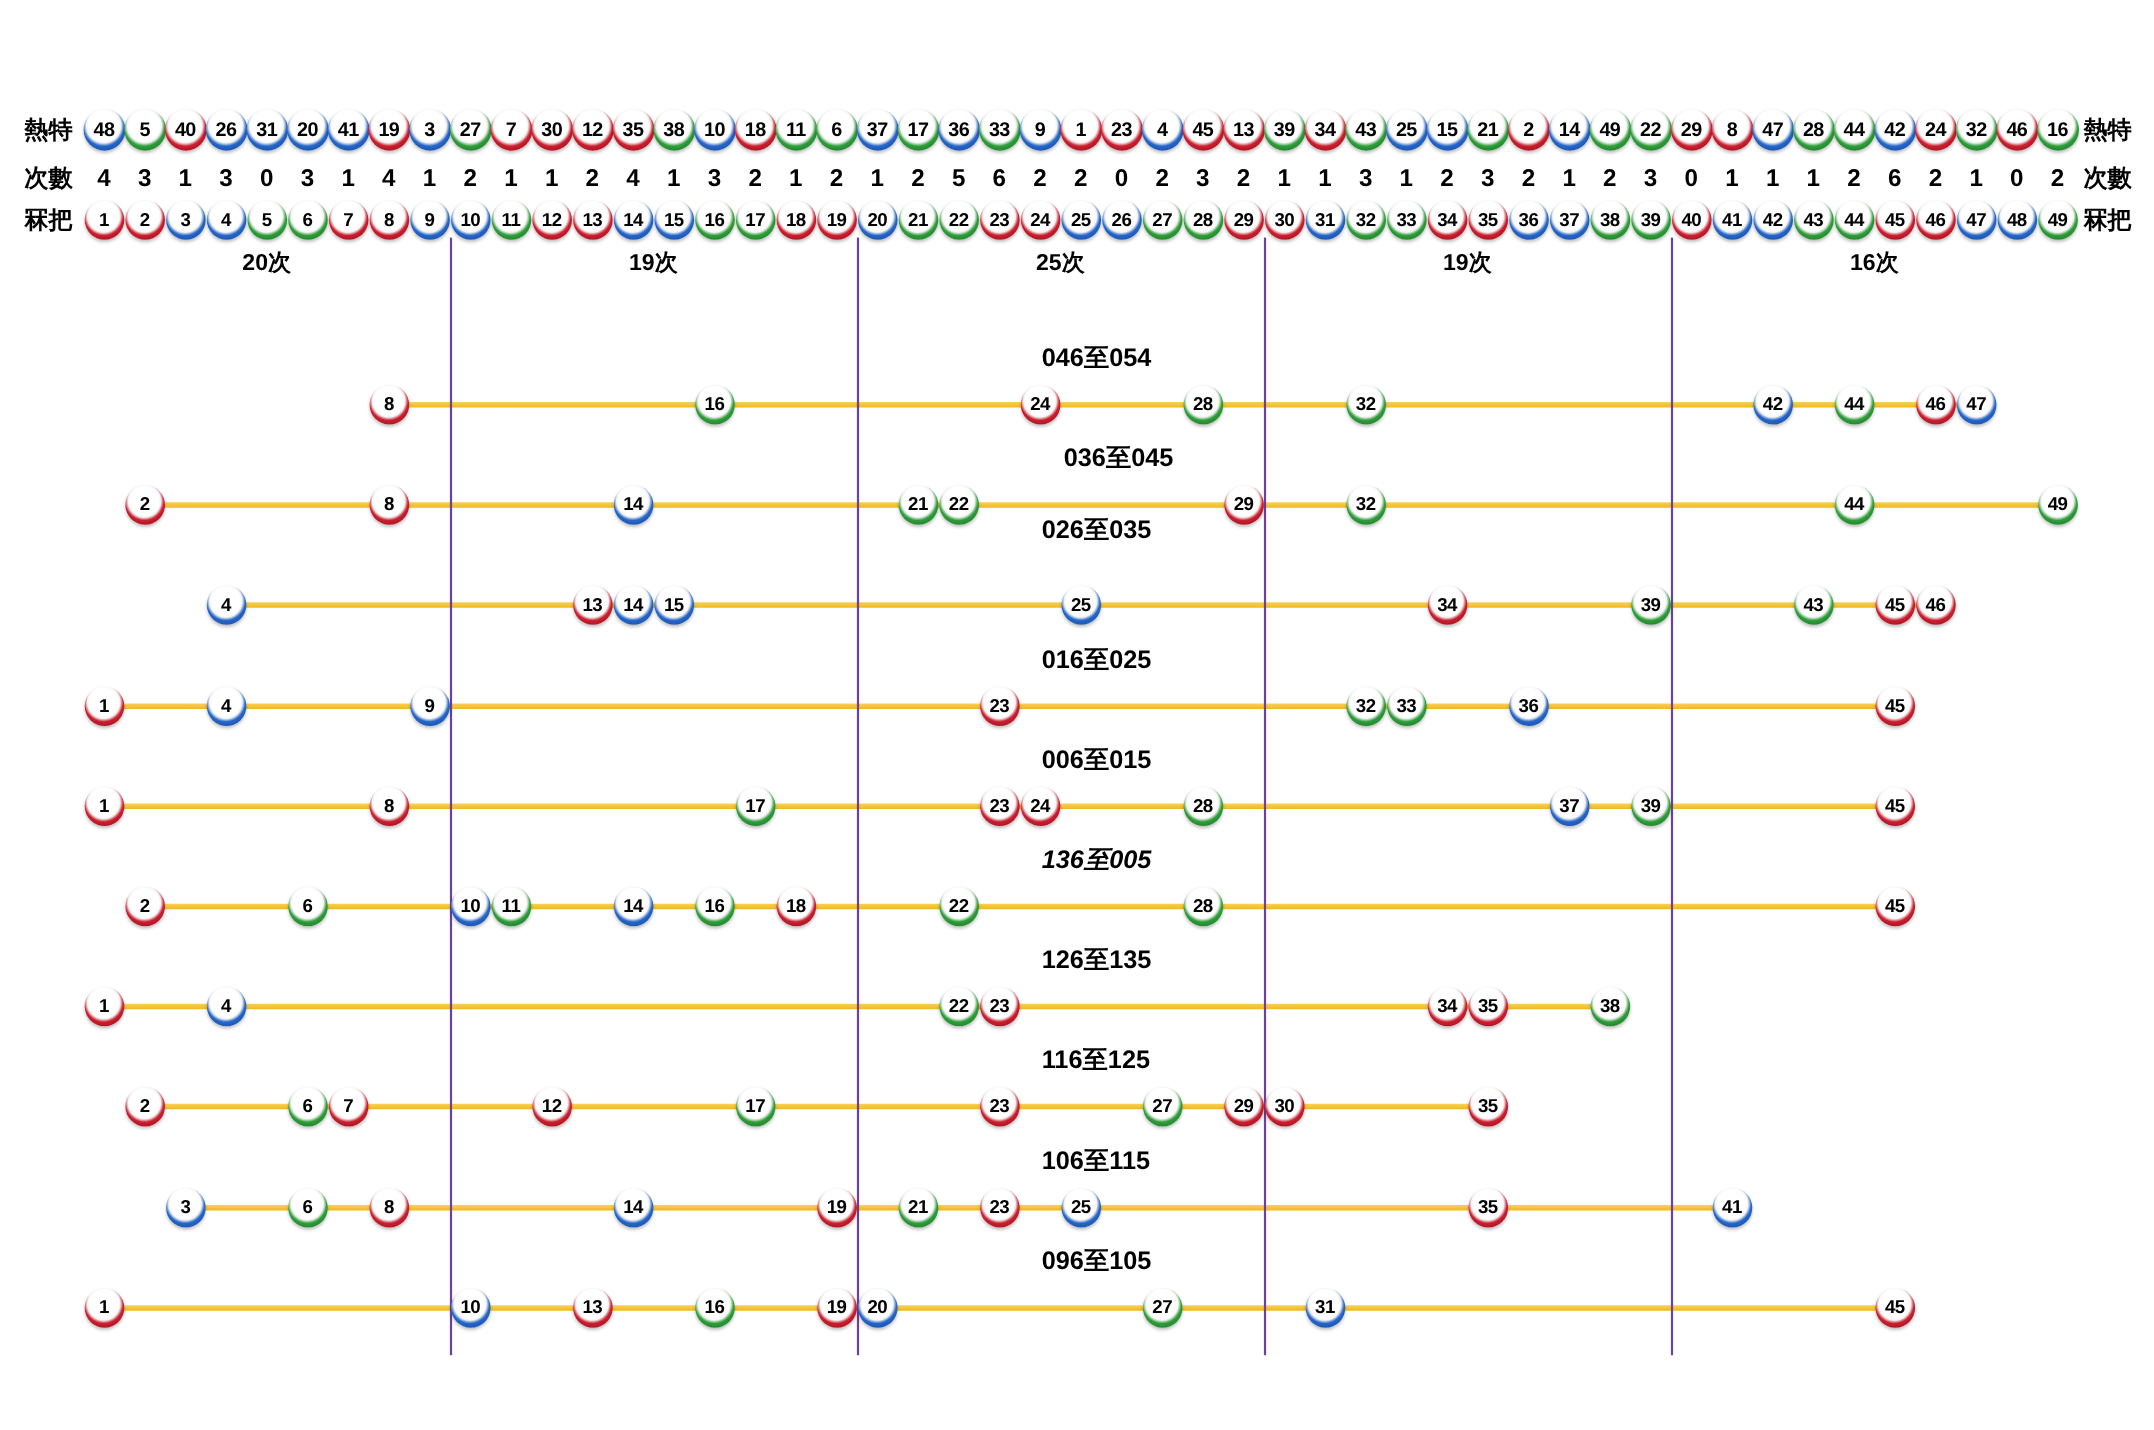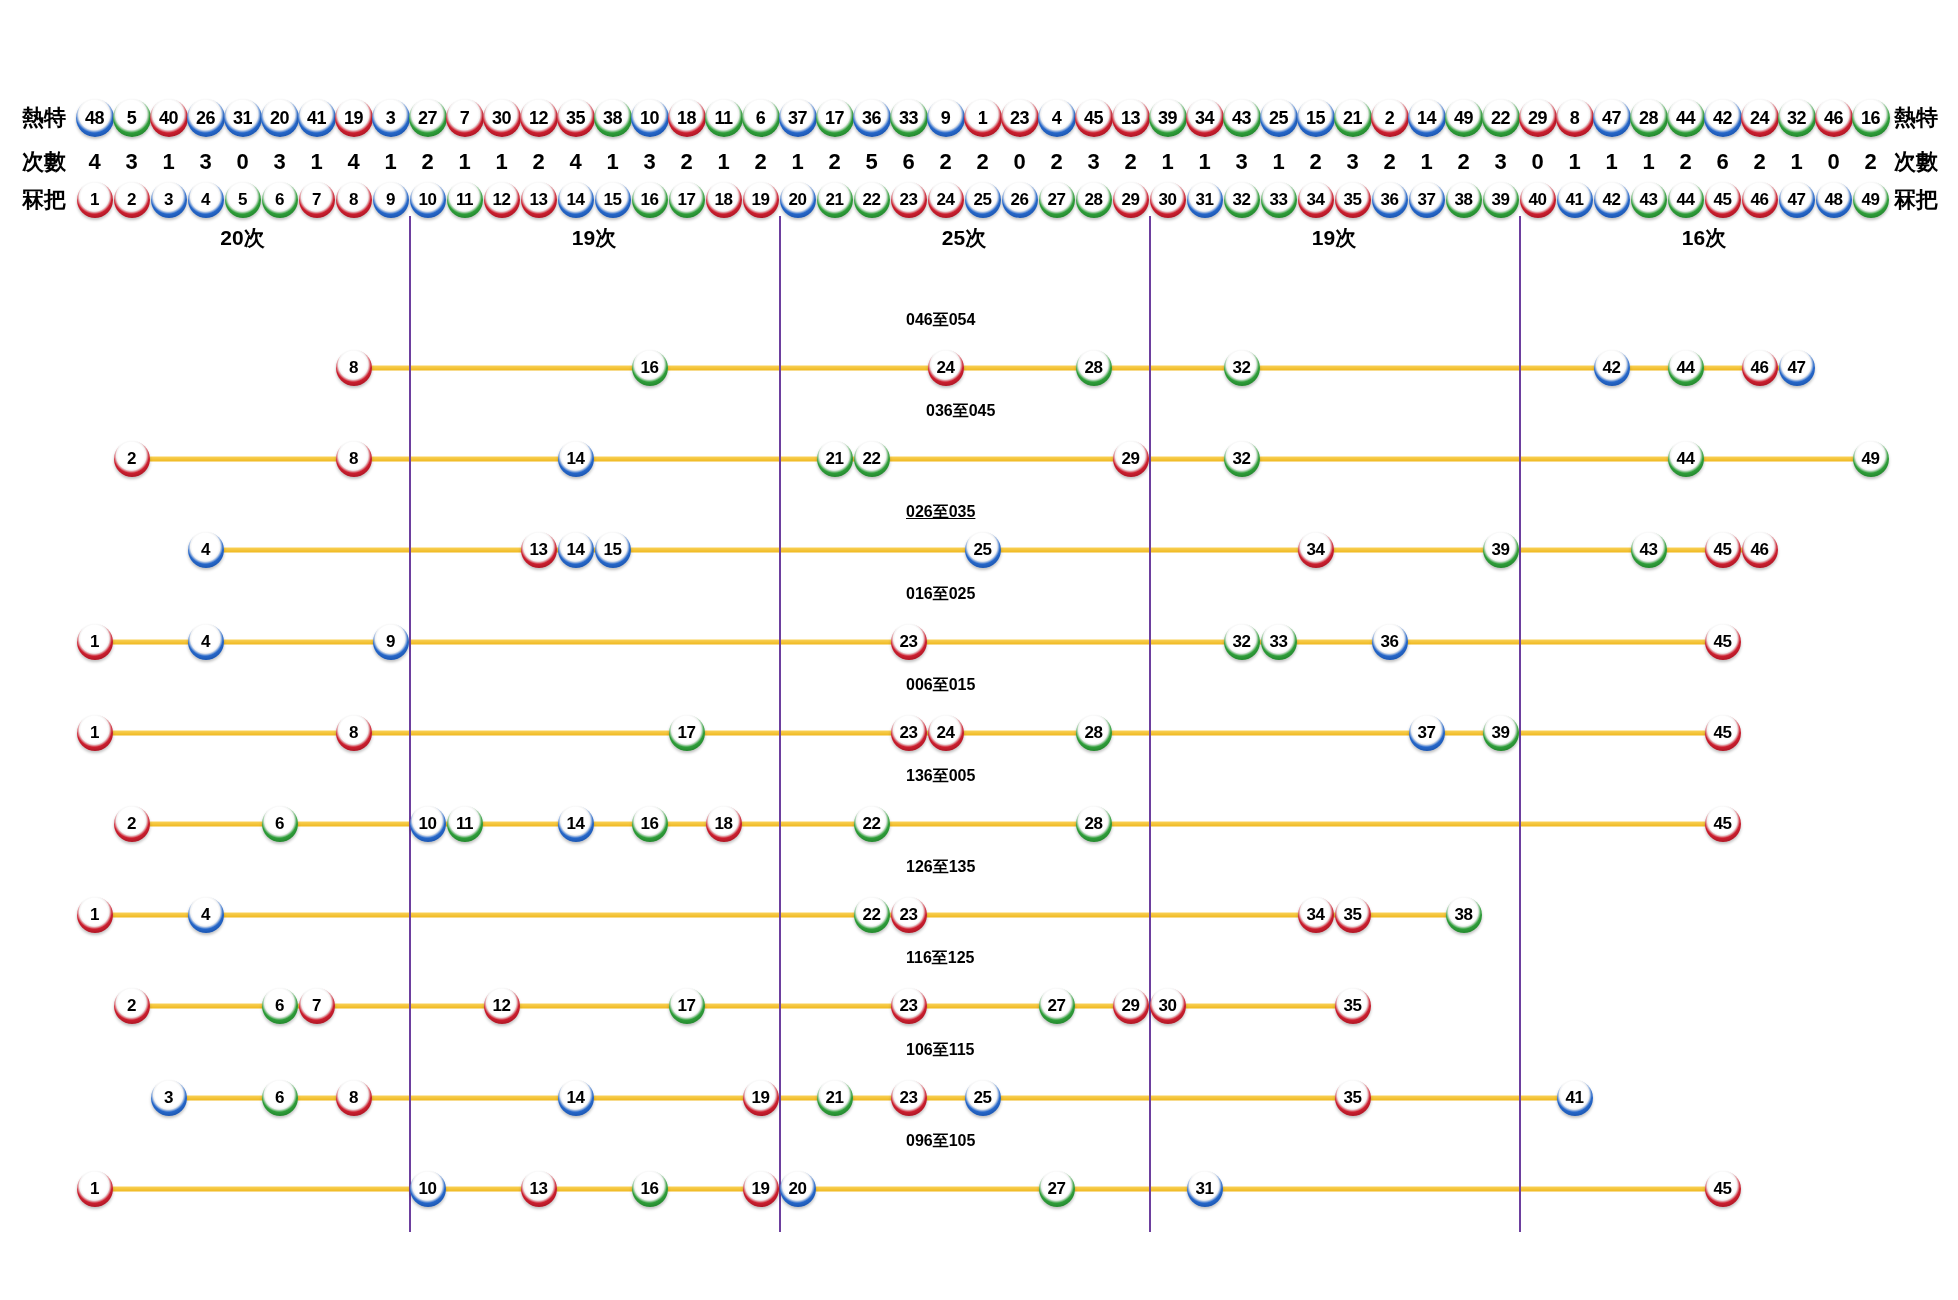--- a/index.html
+++ b/index.html
@@ -28,21 +28,21 @@
     transform:translate(-50%,-50%);white-space:nowrap;
   }
   .divider{
     position:absolute;width:2px;z-index:2;
   }
   .row-line{
     position:absolute;height:5px;border-radius:3px;z-index:1;
     transform:translateY(-50%);
   }
   .row-label{
-    position:absolute;font-size:16px;font-weight:bold;white-space:nowrap;z-index:1;
+    position:absolute;font-size:23px;font-weight:bold;white-space:nowrap;z-index:1;margin-left:41px;
   }
   .ball{
     position:absolute;border-radius:50%;z-index:3;
     display:flex;align-items:center;justify-content:center;
     font-weight:bold;color:#000;
     transform:translate(-50%,-50%);
     box-shadow:0 2px 3px rgba(0,0,0,0.25);
     letter-spacing:-0.5px;
   }
 </style>
@@ -236,21 +236,21 @@
       <div class="row-line" style="left: 131.5px; top: 459.2px; width: 1739px; background: linear-gradient(rgb(249, 209, 87), rgb(239, 184, 31));"></div>
       <div class="ball" style="left: 131.5px; top: 459.2px; width: 36px; height: 36px; font-size: 17px; background: radial-gradient(circle at 48% 40%, rgb(255, 255, 255) 0px, rgb(255, 255, 255) 46%, rgb(242, 242, 242) 52%, rgb(204, 31, 47) 62%, rgb(126, 11, 23) 96%);">2</div>
       <div class="ball" style="left: 353.5px; top: 459.2px; width: 36px; height: 36px; font-size: 17px; background: radial-gradient(circle at 48% 40%, rgb(255, 255, 255) 0px, rgb(255, 255, 255) 46%, rgb(242, 242, 242) 52%, rgb(204, 31, 47) 62%, rgb(126, 11, 23) 96%);">8</div>
       <div class="ball" style="left: 575.5px; top: 459.2px; width: 36px; height: 36px; font-size: 17px; background: radial-gradient(circle at 48% 40%, rgb(255, 255, 255) 0px, rgb(255, 255, 255) 46%, rgb(242, 242, 242) 52%, rgb(38, 103, 201) 62%, rgb(15, 62, 140) 96%);">14</div>
       <div class="ball" style="left: 834.5px; top: 459.2px; width: 36px; height: 36px; font-size: 17px; background: radial-gradient(circle at 48% 40%, rgb(255, 255, 255) 0px, rgb(255, 255, 255) 46%, rgb(242, 242, 242) 52%, rgb(47, 158, 58) 62%, rgb(20, 100, 29) 96%);">21</div>
       <div class="ball" style="left: 871.5px; top: 459.2px; width: 36px; height: 36px; font-size: 17px; background: radial-gradient(circle at 48% 40%, rgb(255, 255, 255) 0px, rgb(255, 255, 255) 46%, rgb(242, 242, 242) 52%, rgb(47, 158, 58) 62%, rgb(20, 100, 29) 96%);">22</div>
       <div class="ball" style="left: 1130.5px; top: 459.2px; width: 36px; height: 36px; font-size: 17px; background: radial-gradient(circle at 48% 40%, rgb(255, 255, 255) 0px, rgb(255, 255, 255) 46%, rgb(242, 242, 242) 52%, rgb(204, 31, 47) 62%, rgb(126, 11, 23) 96%);">29</div>
       <div class="ball" style="left: 1241.5px; top: 459.2px; width: 36px; height: 36px; font-size: 17px; background: radial-gradient(circle at 48% 40%, rgb(255, 255, 255) 0px, rgb(255, 255, 255) 46%, rgb(242, 242, 242) 52%, rgb(47, 158, 58) 62%, rgb(20, 100, 29) 96%);">32</div>
       <div class="ball" style="left: 1685.5px; top: 459.2px; width: 36px; height: 36px; font-size: 17px; background: radial-gradient(circle at 48% 40%, rgb(255, 255, 255) 0px, rgb(255, 255, 255) 46%, rgb(242, 242, 242) 52%, rgb(47, 158, 58) 62%, rgb(20, 100, 29) 96%);">44</div>
       <div class="ball" style="left: 1870.5px; top: 459.2px; width: 36px; height: 36px; font-size: 17px; background: radial-gradient(circle at 48% 40%, rgb(255, 255, 255) 0px, rgb(255, 255, 255) 46%, rgb(242, 242, 242) 52%, rgb(47, 158, 58) 62%, rgb(20, 100, 29) 96%);">49</div>
-      <div class="row-label" style="left: 906px; top: 502px; text-decoration: underline;">026至035</div>
+      <div class="row-label" style="left: 906px; top: 466px;">026至035</div>
       <div class="row-line" style="left: 205.5px; top: 550.4px; width: 1554px; background: linear-gradient(rgb(249, 209, 87), rgb(239, 184, 31));"></div>
       <div class="ball" style="left: 205.5px; top: 550.4px; width: 36px; height: 36px; font-size: 17px; background: radial-gradient(circle at 48% 40%, rgb(255, 255, 255) 0px, rgb(255, 255, 255) 46%, rgb(242, 242, 242) 52%, rgb(38, 103, 201) 62%, rgb(15, 62, 140) 96%);">4</div>
       <div class="ball" style="left: 538.5px; top: 550.4px; width: 36px; height: 36px; font-size: 17px; background: radial-gradient(circle at 48% 40%, rgb(255, 255, 255) 0px, rgb(255, 255, 255) 46%, rgb(242, 242, 242) 52%, rgb(204, 31, 47) 62%, rgb(126, 11, 23) 96%);">13</div>
       <div class="ball" style="left: 575.5px; top: 550.4px; width: 36px; height: 36px; font-size: 17px; background: radial-gradient(circle at 48% 40%, rgb(255, 255, 255) 0px, rgb(255, 255, 255) 46%, rgb(242, 242, 242) 52%, rgb(38, 103, 201) 62%, rgb(15, 62, 140) 96%);">14</div>
       <div class="ball" style="left: 612.5px; top: 550.4px; width: 36px; height: 36px; font-size: 17px; background: radial-gradient(circle at 48% 40%, rgb(255, 255, 255) 0px, rgb(255, 255, 255) 46%, rgb(242, 242, 242) 52%, rgb(38, 103, 201) 62%, rgb(15, 62, 140) 96%);">15</div>
       <div class="ball" style="left: 982.5px; top: 550.4px; width: 36px; height: 36px; font-size: 17px; background: radial-gradient(circle at 48% 40%, rgb(255, 255, 255) 0px, rgb(255, 255, 255) 46%, rgb(242, 242, 242) 52%, rgb(38, 103, 201) 62%, rgb(15, 62, 140) 96%);">25</div>
       <div class="ball" style="left: 1315.5px; top: 550.4px; width: 36px; height: 36px; font-size: 17px; background: radial-gradient(circle at 48% 40%, rgb(255, 255, 255) 0px, rgb(255, 255, 255) 46%, rgb(242, 242, 242) 52%, rgb(204, 31, 47) 62%, rgb(126, 11, 23) 96%);">34</div>
       <div class="ball" style="left: 1500.5px; top: 550.4px; width: 36px; height: 36px; font-size: 17px; background: radial-gradient(circle at 48% 40%, rgb(255, 255, 255) 0px, rgb(255, 255, 255) 46%, rgb(242, 242, 242) 52%, rgb(47, 158, 58) 62%, rgb(20, 100, 29) 96%);">39</div>
       <div class="ball" style="left: 1648.5px; top: 550.4px; width: 36px; height: 36px; font-size: 17px; background: radial-gradient(circle at 48% 40%, rgb(255, 255, 255) 0px, rgb(255, 255, 255) 46%, rgb(242, 242, 242) 52%, rgb(47, 158, 58) 62%, rgb(20, 100, 29) 96%);">43</div>
       <div class="ball" style="left: 1722.5px; top: 550.4px; width: 36px; height: 36px; font-size: 17px; background: radial-gradient(circle at 48% 40%, rgb(255, 255, 255) 0px, rgb(255, 255, 255) 46%, rgb(242, 242, 242) 52%, rgb(204, 31, 47) 62%, rgb(126, 11, 23) 96%);">45</div>
@@ -269,21 +269,21 @@
       <div class="row-line" style="left: 94.5px; top: 732.8px; width: 1628px; background: linear-gradient(rgb(249, 209, 87), rgb(239, 184, 31));"></div>
       <div class="ball" style="left: 94.5px; top: 732.8px; width: 36px; height: 36px; font-size: 17px; background: radial-gradient(circle at 48% 40%, rgb(255, 255, 255) 0px, rgb(255, 255, 255) 46%, rgb(242, 242, 242) 52%, rgb(204, 31, 47) 62%, rgb(126, 11, 23) 96%);">1</div>
       <div class="ball" style="left: 353.5px; top: 732.8px; width: 36px; height: 36px; font-size: 17px; background: radial-gradient(circle at 48% 40%, rgb(255, 255, 255) 0px, rgb(255, 255, 255) 46%, rgb(242, 242, 242) 52%, rgb(204, 31, 47) 62%, rgb(126, 11, 23) 96%);">8</div>
       <div class="ball" style="left: 686.5px; top: 732.8px; width: 36px; height: 36px; font-size: 17px; background: radial-gradient(circle at 48% 40%, rgb(255, 255, 255) 0px, rgb(255, 255, 255) 46%, rgb(242, 242, 242) 52%, rgb(47, 158, 58) 62%, rgb(20, 100, 29) 96%);">17</div>
       <div class="ball" style="left: 908.5px; top: 732.8px; width: 36px; height: 36px; font-size: 17px; background: radial-gradient(circle at 48% 40%, rgb(255, 255, 255) 0px, rgb(255, 255, 255) 46%, rgb(242, 242, 242) 52%, rgb(204, 31, 47) 62%, rgb(126, 11, 23) 96%);">23</div>
       <div class="ball" style="left: 945.5px; top: 732.8px; width: 36px; height: 36px; font-size: 17px; background: radial-gradient(circle at 48% 40%, rgb(255, 255, 255) 0px, rgb(255, 255, 255) 46%, rgb(242, 242, 242) 52%, rgb(204, 31, 47) 62%, rgb(126, 11, 23) 96%);">24</div>
       <div class="ball" style="left: 1093.5px; top: 732.8px; width: 36px; height: 36px; font-size: 17px; background: radial-gradient(circle at 48% 40%, rgb(255, 255, 255) 0px, rgb(255, 255, 255) 46%, rgb(242, 242, 242) 52%, rgb(47, 158, 58) 62%, rgb(20, 100, 29) 96%);">28</div>
       <div class="ball" style="left: 1426.5px; top: 732.8px; width: 36px; height: 36px; font-size: 17px; background: radial-gradient(circle at 48% 40%, rgb(255, 255, 255) 0px, rgb(255, 255, 255) 46%, rgb(242, 242, 242) 52%, rgb(38, 103, 201) 62%, rgb(15, 62, 140) 96%);">37</div>
       <div class="ball" style="left: 1500.5px; top: 732.8px; width: 36px; height: 36px; font-size: 17px; background: radial-gradient(circle at 48% 40%, rgb(255, 255, 255) 0px, rgb(255, 255, 255) 46%, rgb(242, 242, 242) 52%, rgb(47, 158, 58) 62%, rgb(20, 100, 29) 96%);">39</div>
       <div class="ball" style="left: 1722.5px; top: 732.8px; width: 36px; height: 36px; font-size: 17px; background: radial-gradient(circle at 48% 40%, rgb(255, 255, 255) 0px, rgb(255, 255, 255) 46%, rgb(242, 242, 242) 52%, rgb(204, 31, 47) 62%, rgb(126, 11, 23) 96%);">45</div>
-      <div class="row-label" style="left: 906px; top: 766px;">136至005</div>
+      <div class="row-label" style="left: 906px; top: 766px; font-style: italic;">136至005</div>
       <div class="row-line" style="left: 131.5px; top: 824px; width: 1591px; background: linear-gradient(rgb(249, 209, 87), rgb(239, 184, 31));"></div>
       <div class="ball" style="left: 131.5px; top: 824px; width: 36px; height: 36px; font-size: 17px; background: radial-gradient(circle at 48% 40%, rgb(255, 255, 255) 0px, rgb(255, 255, 255) 46%, rgb(242, 242, 242) 52%, rgb(204, 31, 47) 62%, rgb(126, 11, 23) 96%);">2</div>
       <div class="ball" style="left: 279.5px; top: 824px; width: 36px; height: 36px; font-size: 17px; background: radial-gradient(circle at 48% 40%, rgb(255, 255, 255) 0px, rgb(255, 255, 255) 46%, rgb(242, 242, 242) 52%, rgb(47, 158, 58) 62%, rgb(20, 100, 29) 96%);">6</div>
       <div class="ball" style="left: 427.5px; top: 824px; width: 36px; height: 36px; font-size: 17px; background: radial-gradient(circle at 48% 40%, rgb(255, 255, 255) 0px, rgb(255, 255, 255) 46%, rgb(242, 242, 242) 52%, rgb(38, 103, 201) 62%, rgb(15, 62, 140) 96%);">10</div>
       <div class="ball" style="left: 464.5px; top: 824px; width: 36px; height: 36px; font-size: 17px; background: radial-gradient(circle at 48% 40%, rgb(255, 255, 255) 0px, rgb(255, 255, 255) 46%, rgb(242, 242, 242) 52%, rgb(47, 158, 58) 62%, rgb(20, 100, 29) 96%);">11</div>
       <div class="ball" style="left: 575.5px; top: 824px; width: 36px; height: 36px; font-size: 17px; background: radial-gradient(circle at 48% 40%, rgb(255, 255, 255) 0px, rgb(255, 255, 255) 46%, rgb(242, 242, 242) 52%, rgb(38, 103, 201) 62%, rgb(15, 62, 140) 96%);">14</div>
       <div class="ball" style="left: 649.5px; top: 824px; width: 36px; height: 36px; font-size: 17px; background: radial-gradient(circle at 48% 40%, rgb(255, 255, 255) 0px, rgb(255, 255, 255) 46%, rgb(242, 242, 242) 52%, rgb(47, 158, 58) 62%, rgb(20, 100, 29) 96%);">16</div>
       <div class="ball" style="left: 723.5px; top: 824px; width: 36px; height: 36px; font-size: 17px; background: radial-gradient(circle at 48% 40%, rgb(255, 255, 255) 0px, rgb(255, 255, 255) 46%, rgb(242, 242, 242) 52%, rgb(204, 31, 47) 62%, rgb(126, 11, 23) 96%);">18</div>
       <div class="ball" style="left: 871.5px; top: 824px; width: 36px; height: 36px; font-size: 17px; background: radial-gradient(circle at 48% 40%, rgb(255, 255, 255) 0px, rgb(255, 255, 255) 46%, rgb(242, 242, 242) 52%, rgb(47, 158, 58) 62%, rgb(20, 100, 29) 96%);">22</div>
       <div class="ball" style="left: 1093.5px; top: 824px; width: 36px; height: 36px; font-size: 17px; background: radial-gradient(circle at 48% 40%, rgb(255, 255, 255) 0px, rgb(255, 255, 255) 46%, rgb(242, 242, 242) 52%, rgb(47, 158, 58) 62%, rgb(20, 100, 29) 96%);">28</div>

